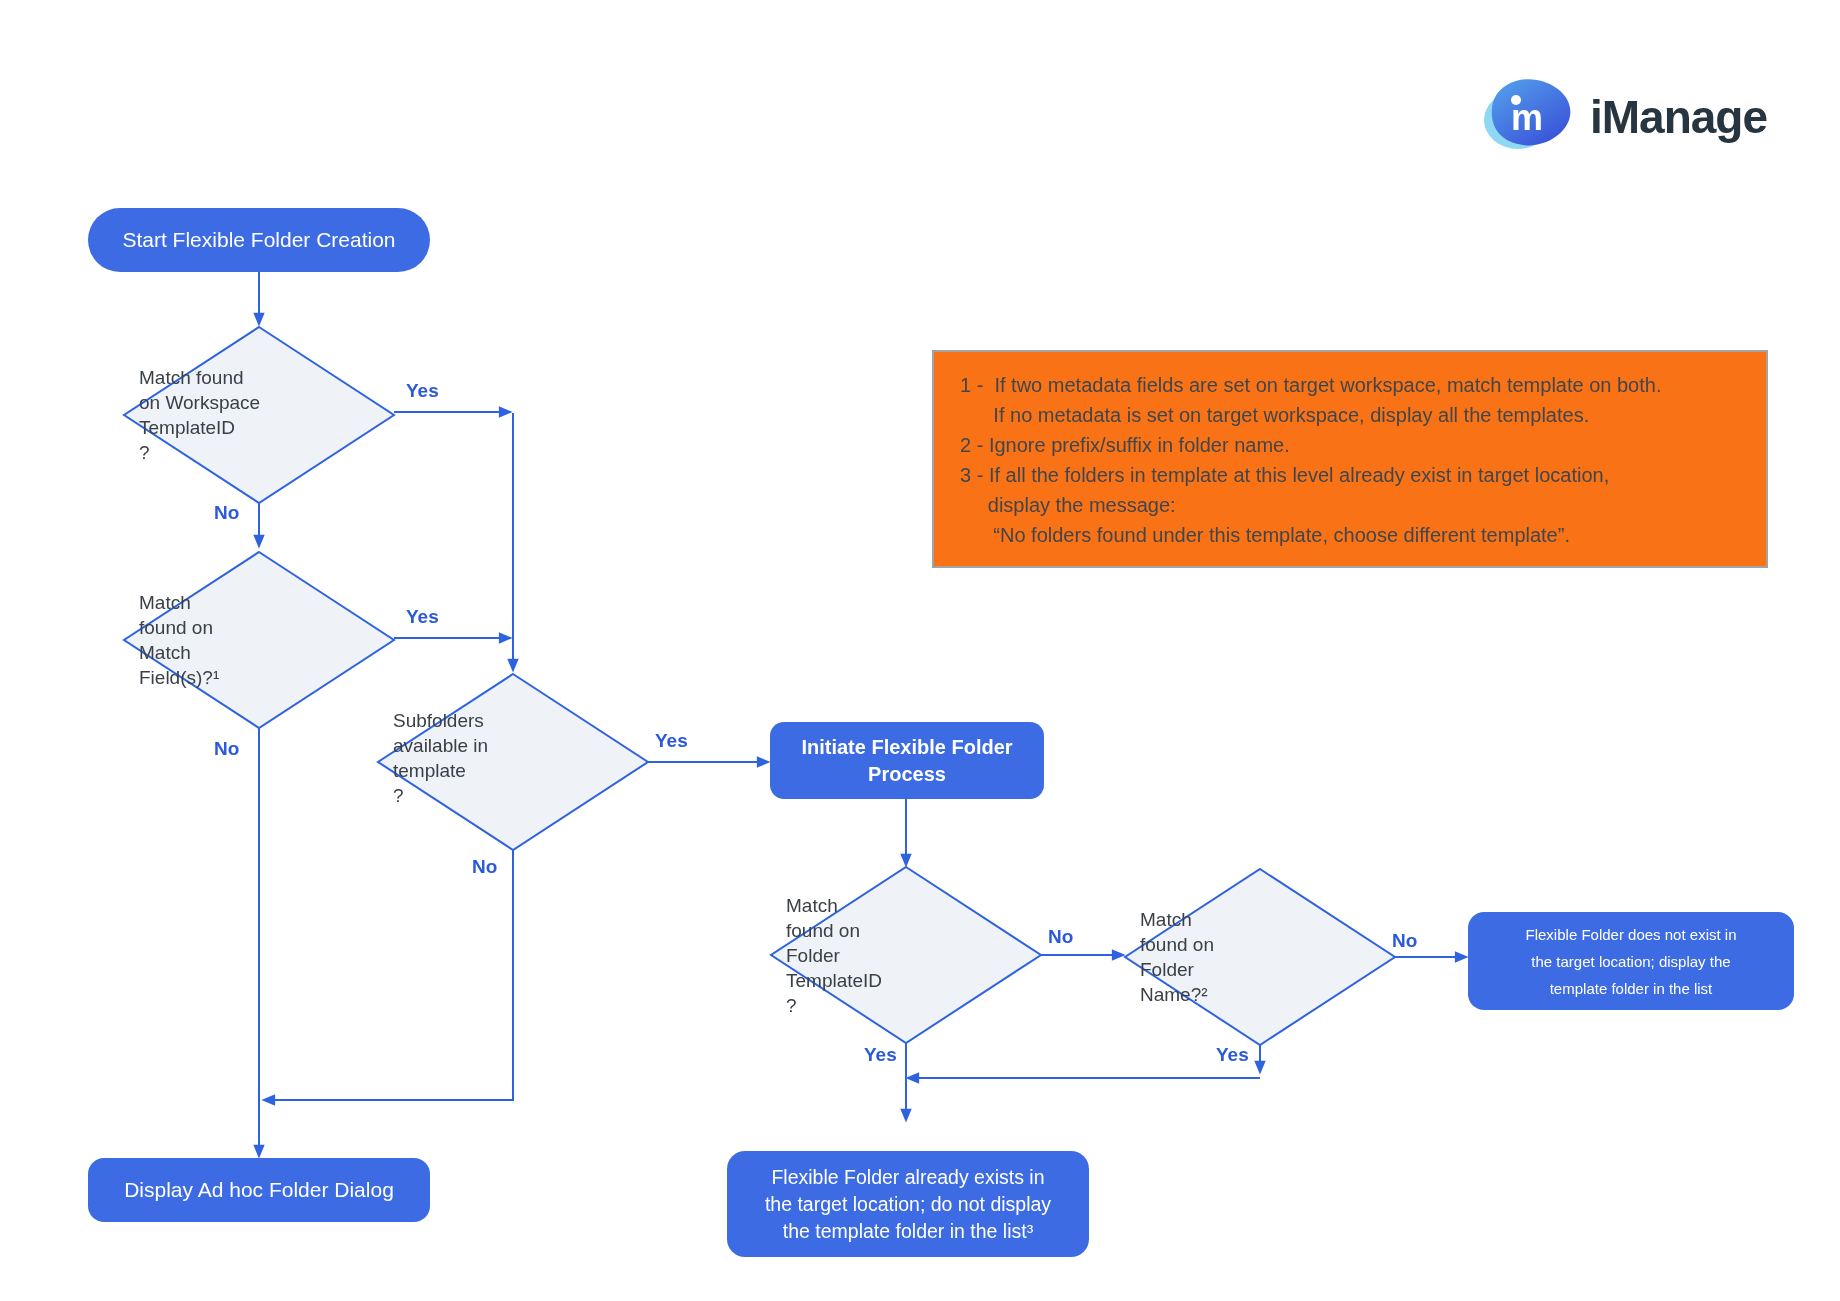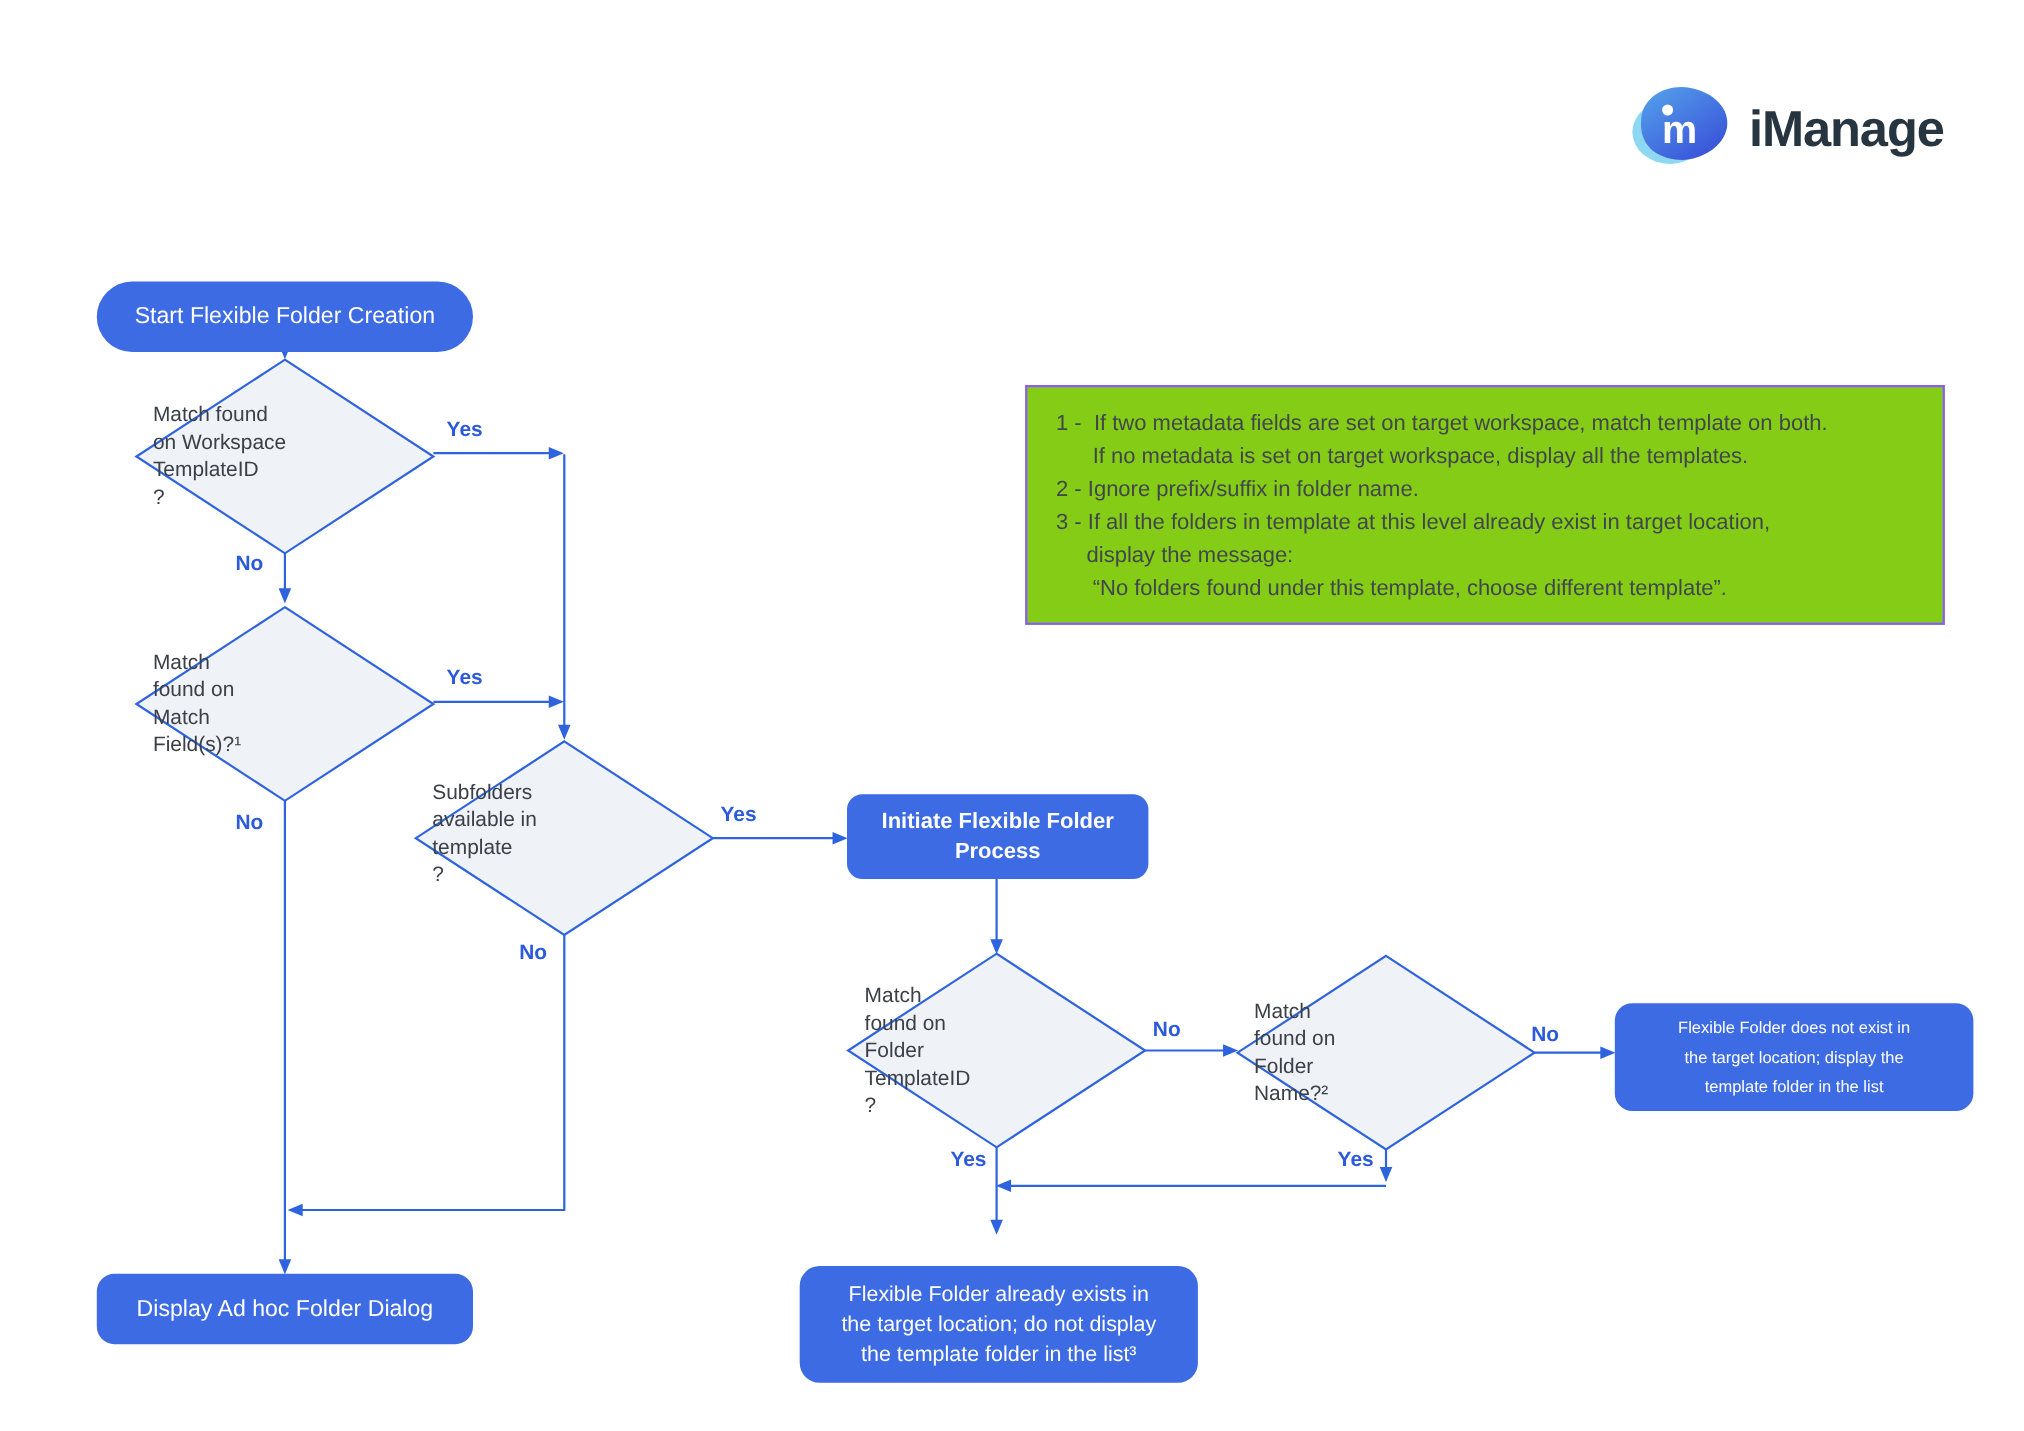--- a/index.html
+++ b/index.html
@@ -1,30 +1,30 @@
 <!DOCTYPE html>
 <html><head>
 <meta charset="utf-8">
 <style>
   html,body{margin:0;padding:0;background:#ffffff;}
   body{font-family:"Liberation Sans", sans-serif;}
   .canvas{position:relative;width:1840px;height:1301px;background:#ffffff;overflow:hidden;}
   svg.wires{position:absolute;left:0;top:0;}
   .node{position:absolute;display:flex;align-items:center;justify-content:center;
         background:#3D6BE4;color:#ffffff;text-align:center;white-space:pre-line;}
-  .node-start{left:88px;top:208px;width:342px;height:64px;border-radius:32px;font-size:21px;margin-top:48px;}
+  .node-start{left:88px;top:208px;width:342px;height:64px;border-radius:32px;font-size:21px;}
   .node-adhoc{left:88px;top:1158px;width:342px;height:64px;border-radius:16px;font-size:21px;}
   .node-initiate{left:770px;top:722px;width:274px;height:77px;border-radius:14px;font-size:20px;line-height:27px;font-weight:bold;}
   .node-exists{left:727px;top:1122px;width:362px;height:106px;border-radius:18px;font-size:19.5px;line-height:27px;margin-top:29px;}
   .node-notexist{left:1468px;top:912px;width:326px;height:98px;border-radius:16px;font-size:15px;line-height:27px;}
   .dlabel{position:absolute;width:240px;font-size:19px;line-height:25px;
           color:#3A4047;white-space:pre-line;}
   .elabel{position:absolute;font-size:19px;font-weight:bold;color:#2B5ADB;}
-  .notes{position:absolute;left:932px;top:350px;width:836px;height:218px;border:2px solid #8b5cf6;
-         background:#84cc16;box-sizing:border-box;}
+  .notes{position:absolute;left:932px;top:350px;width:836px;height:218px;border:2px solid #a3a3a3;
+         background:#f97316;box-sizing:border-box;}
   .notes-text{position:absolute;left:26px;top:18px;font-size:20px;line-height:30px;color:#41464D;white-space:pre;}
   .logo{position:absolute;left:1478px;top:70px;}
 </style>
 </head>
 <body>
 
 <div class="canvas">
 
   <svg class="wires" width="1840" height="1301" viewBox="0 0 1840 1301">
     <defs>

